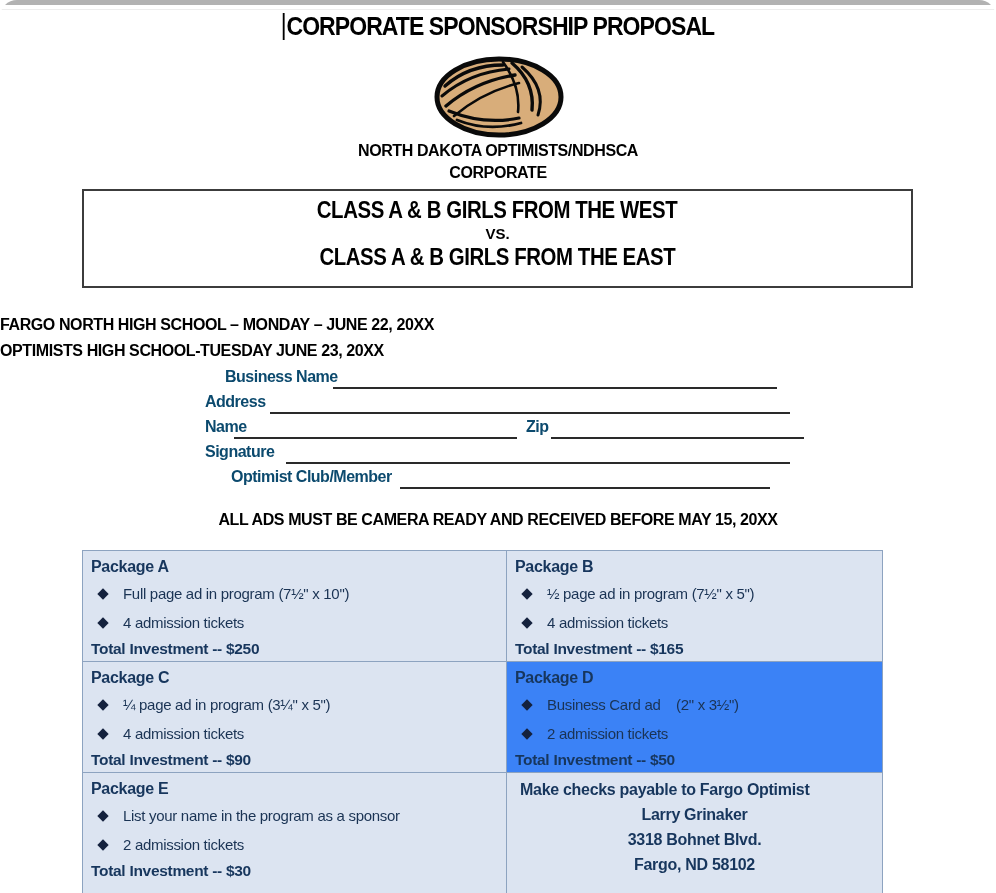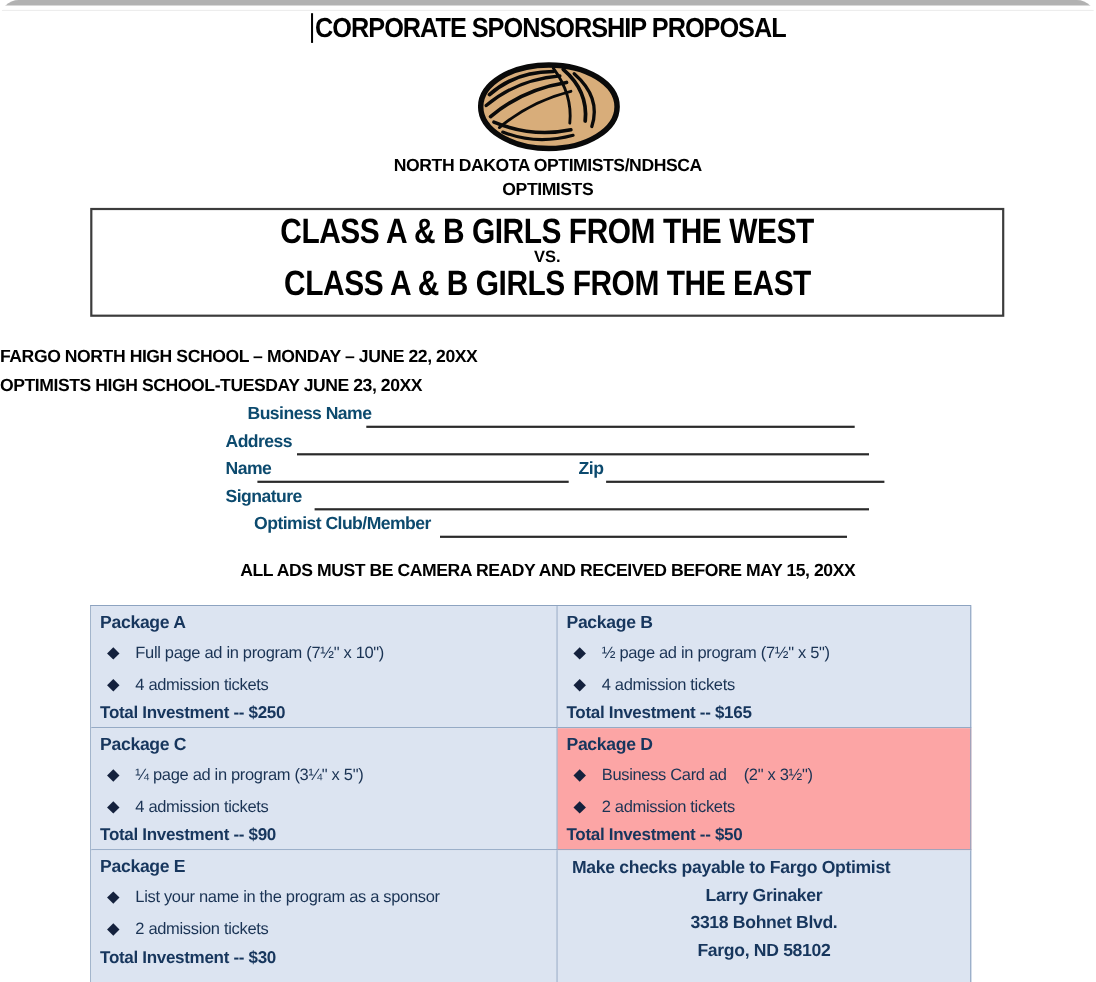--- a/index.html
+++ b/index.html
@@ -18,21 +18,21 @@
   
   #logo{position:absolute;left:433px;top:56px;width:132px;height:82px;}
 
   .orgline{position:absolute;left:0;width:996px;text-align:center;font-weight:bold;
            font-size:16px;letter-spacing:-.4px;color:#000;}
   #org1{top:142px;} #org2{top:164px;}
 
   
   #matchbox{position:absolute;left:82px;top:189px;width:827px;height:95px;
             border:2px solid #3c3c3c;background:#fff;text-align:center;}
-  .bigline{font-size:32px;font-weight:bold;color:#000;line-height:30px;}
+  .bigline{font-size:24px;font-weight:bold;color:#000;line-height:30px;}
   .bigline .sq{display:inline-block;transform:scaleX(.85);letter-spacing:-.5px;}
   #vsline{font-size:15px;font-weight:bold;text-transform:uppercase;line-height:17px;color:#000;}
   #match1{margin-top:4px;} #match2{margin-top:0px;}
 
   .eventline{position:absolute;left:0;width:996px;text-align:left;font-weight:bold;
              font-size:16px;letter-spacing:-.4px;color:#000;}
   #event1{top:316px;} #event2{top:342px;}
 
   
   .flabel{position:absolute;font-size:16px;font-weight:bold;letter-spacing:-.5px;color:#0c4a6e;}
@@ -40,21 +40,21 @@
 
   #deadline{position:absolute;left:0;top:511px;width:996px;text-align:center;
             font-weight:bold;font-size:16px;letter-spacing:-.4px;color:#000;}
 
   
   #pkgtable{position:absolute;left:82px;top:550px;width:800px;
             display:grid;grid-template-columns:424px 376px;grid-template-rows:111px 111px 148px;
             border-top:1px solid #8da3c0;border-left:1px solid #8da3c0;}
   .cell{border-right:1px solid #8da3c0;border-bottom:1px solid #8da3c0;
         background:#dce4f1;box-sizing:border-box;padding:4px 8px 4px 8px;overflow:hidden;}
-  .cell.white{background:#fca5a5;}
+  .cell.white{background:#3b82f6;}
   .pkg-name{font-size:16px;font-weight:bold;color:#17365d;letter-spacing:-.3px;height:24px;line-height:24px;}
   .pkg-item{display:flex;align-items:center;height:29px;color:#1a3354;font-size:15px;
             letter-spacing:-.3px;white-space:pre-wrap;}
   .diamond{width:8px;height:8px;background:#14213d;transform:rotate(45deg);
            margin-left:8px;margin-right:16px;flex:0 0 8px;}
   .pkg-total{font-size:15.5px;font-weight:bold;color:#17365d;letter-spacing:-.3px;height:24px;line-height:24px;}
 
   .pay-line{font-size:16px;font-weight:bold;color:#17365d;letter-spacing:-.3px;line-height:25px;}
   .pay-center{text-align:center;}
   .indent{padding-left:5px;}
@@ -79,21 +79,21 @@
       <path d="M21,60 C40,44 62,33 86,27" stroke-width="2.6"></path>
       <path d="M79,7 C93,19 101,35 99,54" stroke-width="3.4"></path>
       <path d="M89,11 C105,25 111,41 105,59" stroke-width="3.0"></path>
       <path d="M70,6 C81,21 87,37 85,56" stroke-width="2.6"></path>
       <path d="M16,55 C38,64 62,67 86,62" stroke-width="3.2"></path>
       <path d="M24,64 C44,72 66,73 88,67" stroke-width="2.8"></path>
     </g>
   </svg>
 
   <div class="orgline" id="org1">NORTH DAKOTA OPTIMISTS/NDHSCA</div>
-  <div class="orgline" id="org2">OPTIMISTS</div>
+  <div class="orgline" id="org2">CORPORATE</div>
 
   <div id="matchbox">
     <div class="bigline" id="match1"><span class="sq">CLASS A &amp; B GIRLS FROM THE WEST</span></div>
     <div id="vsline">vs.</div>
     <div class="bigline" id="match2"><span class="sq">CLASS A &amp; B GIRLS FROM THE EAST</span></div>
   </div>
 
   <div class="eventline" id="event1">FARGO NORTH HIGH SCHOOL – MONDAY – JUNE 22, 20XX</div>
   <div class="eventline" id="event2">OPTIMISTS HIGH SCHOOL-TUESDAY JUNE 23, 20XX</div>
 

